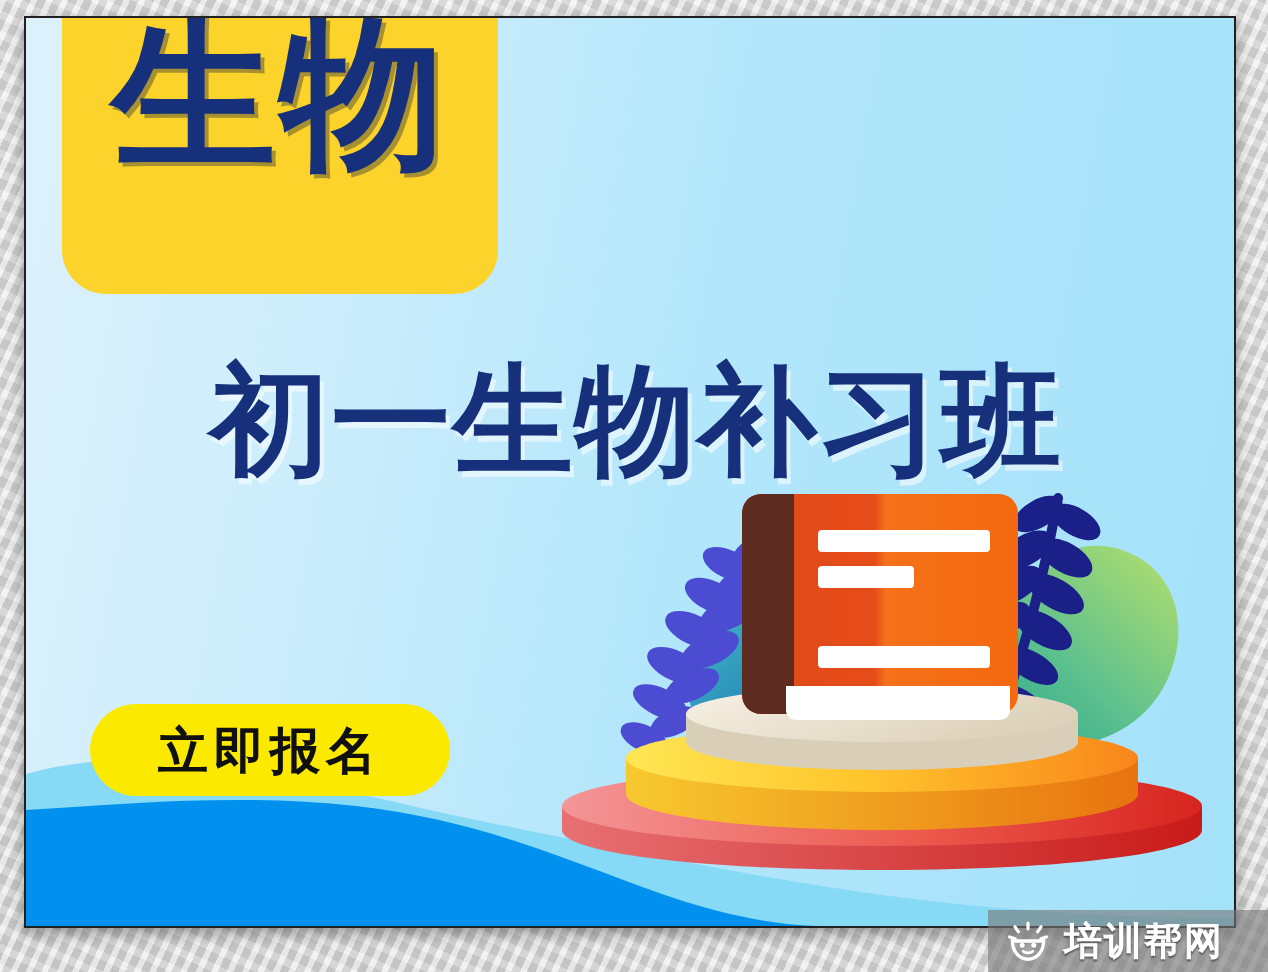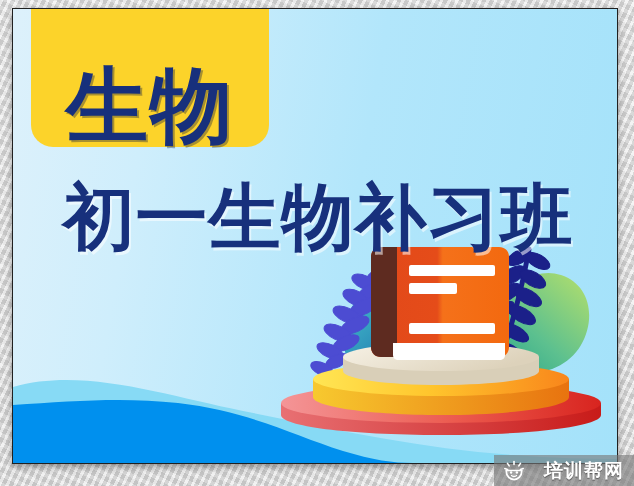--- a/index.html
+++ b/index.html
@@ -22,36 +22,36 @@
   #poster{
     position:absolute;left:12px;top:8px;width:604px;height:454px;
     overflow:hidden;
     border:1px solid #202020;
     background:linear-gradient(100deg,#ddf1fb 0%,#cfeefc 22%,#b2e6fb 55%,#a4e2fa 100%);
     box-shadow:0 3px 7px rgba(0,0,0,.35);
   }
 
   
   #subject-badge{
-    position:absolute;left:18px;top:-2px;width:238px;height:140px;
+    position:absolute;left:18px;top:-2px;width:218px;height:140px;
     background:#fcd32a;
     border-radius:0 0 22px 22px;
-    display:flex;align-items:flex-end;justify-content:center;
+    display:flex;align-items:flex-start;justify-content:center;
   }
   #subject-badge .txt{
     font-size:82px;line-height:1;font-weight:bold;color:#17307c;
     letter-spacing:2px;
     text-shadow:2px 2px 0 rgba(10,20,60,.35);
   }
 
   
   #headline{
     position:absolute;left:10px;top:172px;width:590px;
     text-align:center;
-    font-size:72px;line-height:1;font-weight:bold;
+    font-size:60px;line-height:1;font-weight:bold;
     color:#17307c;letter-spacing:1px;white-space:nowrap;
     text-shadow:2px 3px 0 rgba(255,255,255,.55);
   }
 
   
   #subheadline{
     position:absolute;left:14px;top:286px;
     font-size:21px;line-height:1.2;font-weight:bold;
     color:#16306f;letter-spacing:.5px;white-space:nowrap;
   }
@@ -68,21 +68,21 @@
   
   .wave{position:absolute;left:0;bottom:0;width:100%;}
 
   
   #illustration{position:absolute;right:-4px;bottom:26px;width:360px;height:210px;}
 
   
   #watermark{
     position:absolute;left:494px;top:455px;width:140px;height:31px;
     background:rgba(120,120,120,.62);
-    display:flex;align-items:center;gap:19px;padding-left:9px;
+    display:flex;align-items:center;gap:7px;padding-left:9px;
     box-sizing:border-box;
   }
   #watermark .wm-text{
     font-size:19px;font-weight:bold;color:#ffffff;letter-spacing:1px;
     text-shadow:0 1px 1px rgba(0,0,0,.45);
   }
 </style>
 </head>
 <body>
 
@@ -201,20 +201,23 @@
     </g>
   </svg>
 
   <div id="subject-badge">
     <span class="txt">生物</span>
   </div>
 
   <div id="headline">初一生物补习班</div>
 
 
+  <div id="cta-button">
+    <span class="txt">立即报名</span>
+  </div>
 
 </div>
 
 <div id="watermark">
   <svg width="22" height="22" viewBox="0 0 22 22">
     <g stroke="#ffffff" stroke-width="1.6" stroke-linecap="round">
       <line x1="11" y1="1.5" x2="11" y2="4.5"></line>
       <line x1="4.5" y1="3.4" x2="6.2" y2="5.9"></line>
       <line x1="17.5" y1="3.4" x2="15.8" y2="5.9"></line>
       <line x1="1.8" y1="8.5" x2="4.6" y2="9.4"></line>

